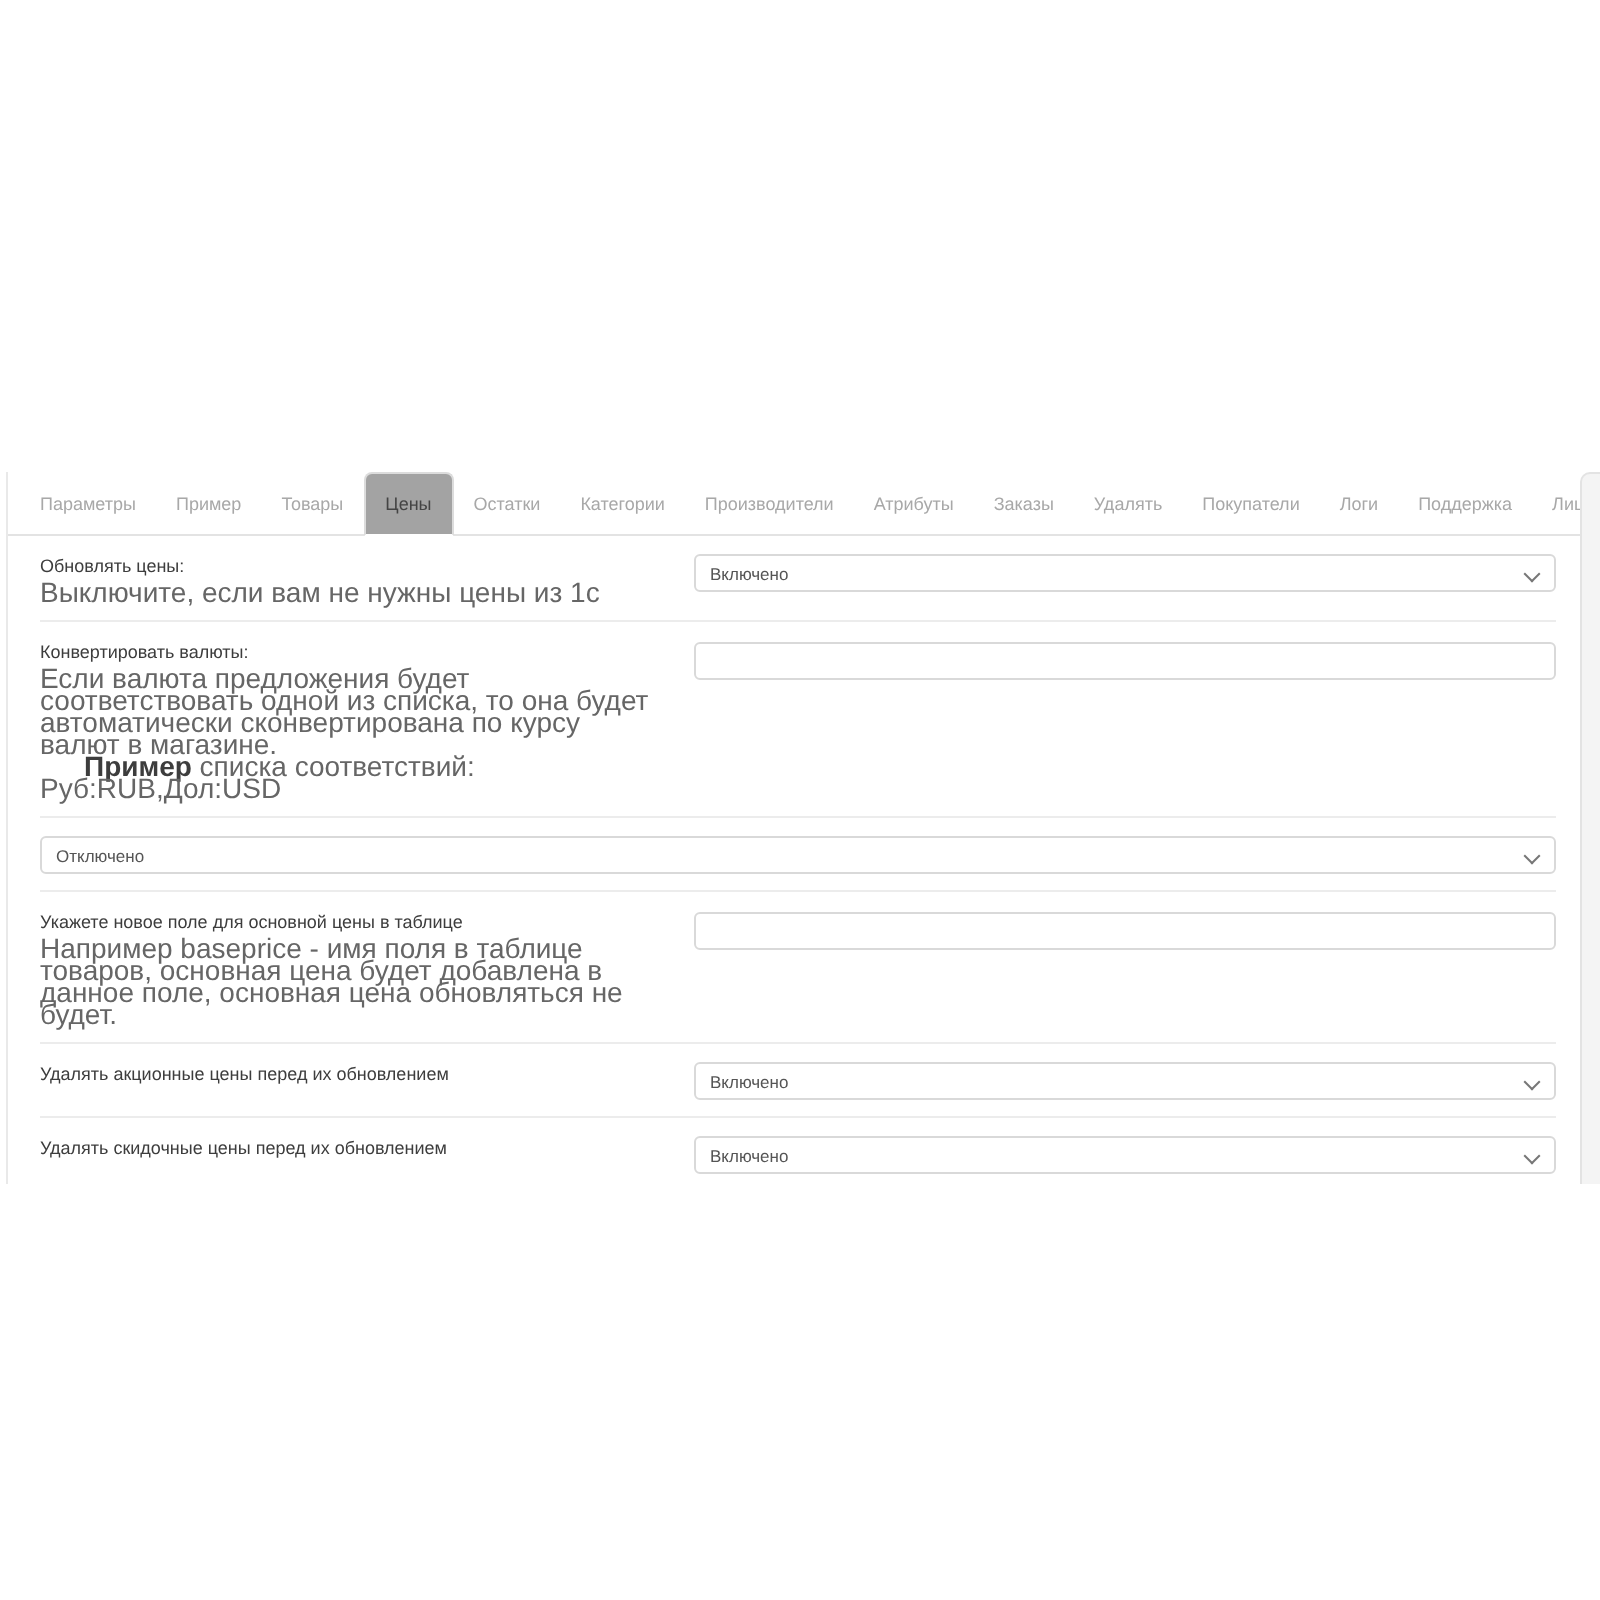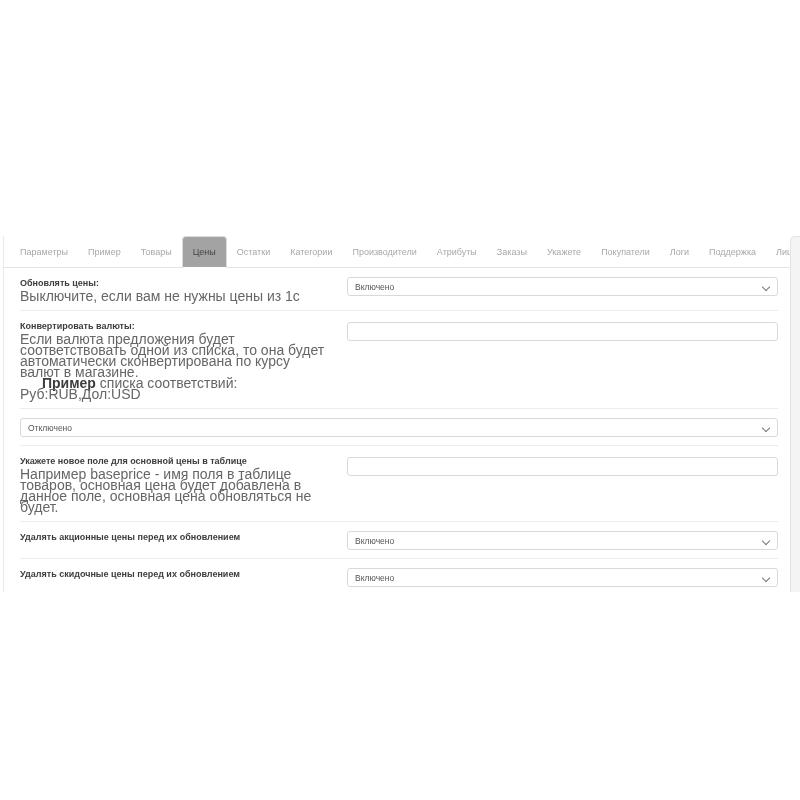--- a/index.html
+++ b/index.html
@@ -24,21 +24,21 @@
          padding:9px 10px;white-space:nowrap;cursor:pointer;}
   .tab.active{color:var(--tab-active-text);font-weight:normal;background:#a3a3a3;
          border:1px solid #dcdcdc;border-bottom:1px solid #fff;
          border-radius:4px 4px 0 0;margin-bottom:-1px;}
   .rows{margin-right:9px;padding:0 13px 0 16px;}
   .row{display:flex;align-items:flex-start;
          padding:9px 0 8px 0;border-bottom:1px solid var(--separator);}
   .row:last-child{border-bottom:none;}
   .row-left{width:327px;flex:0 0 327px;padding-right:18px;box-sizing:border-box;}
   .row-right{flex:1;min-width:0;}
-  .lbl{font-size:9px;line-height:12px;font-weight:bold;color:var(--label-text);
+  .lbl{font-size:9px;line-height:12px;font-weight:normal;color:var(--label-text);
          margin-bottom:2px;}
   .desc{font-size:14px;line-height:11px;color:var(--description-text);}
   .desc b{color:var(--label-text);margin-left:22px;}
   .sel{position:relative;height:19px;border:1px solid var(--control-border);
          border-radius:3px;background:#fff;display:flex;align-items:center;
          padding:0 18px 0 7px;cursor:pointer;box-sizing:border-box;}
   .sel-value{font-size:8.5px;color:var(--control-text);white-space:nowrap;
          overflow:hidden;}
   .chev{position:absolute;right:8px;top:6px;width:5px;height:5px;
          border-right:1px solid #777;border-bottom:1px solid #777;
@@ -55,21 +55,21 @@
   <div class="tabbar" id="tabbar">
       <div class="tab">Параметры</div>
       <div class="tab">Пример</div>
       <div class="tab">Товары</div>
       <div class="tab active">Цены</div>
       <div class="tab">Остатки</div>
       <div class="tab">Категории</div>
       <div class="tab">Производители</div>
       <div class="tab">Атрибуты</div>
       <div class="tab">Заказы</div>
-      <div class="tab">Укажете</div>
+      <div class="tab">Удалять</div>
       <div class="tab">Покупатели</div>
       <div class="tab">Логи</div>
       <div class="tab">Поддержка</div>
       <div class="tab">Лицензия</div>
     </div>
   <div class="rows" id="rows">
       <div class="row">
         <div class="row-left">
           <div class="lbl">Обновлять цены:</div>
           <div class="desc">Выключите, если вам не нужны цены из 1с</div>

